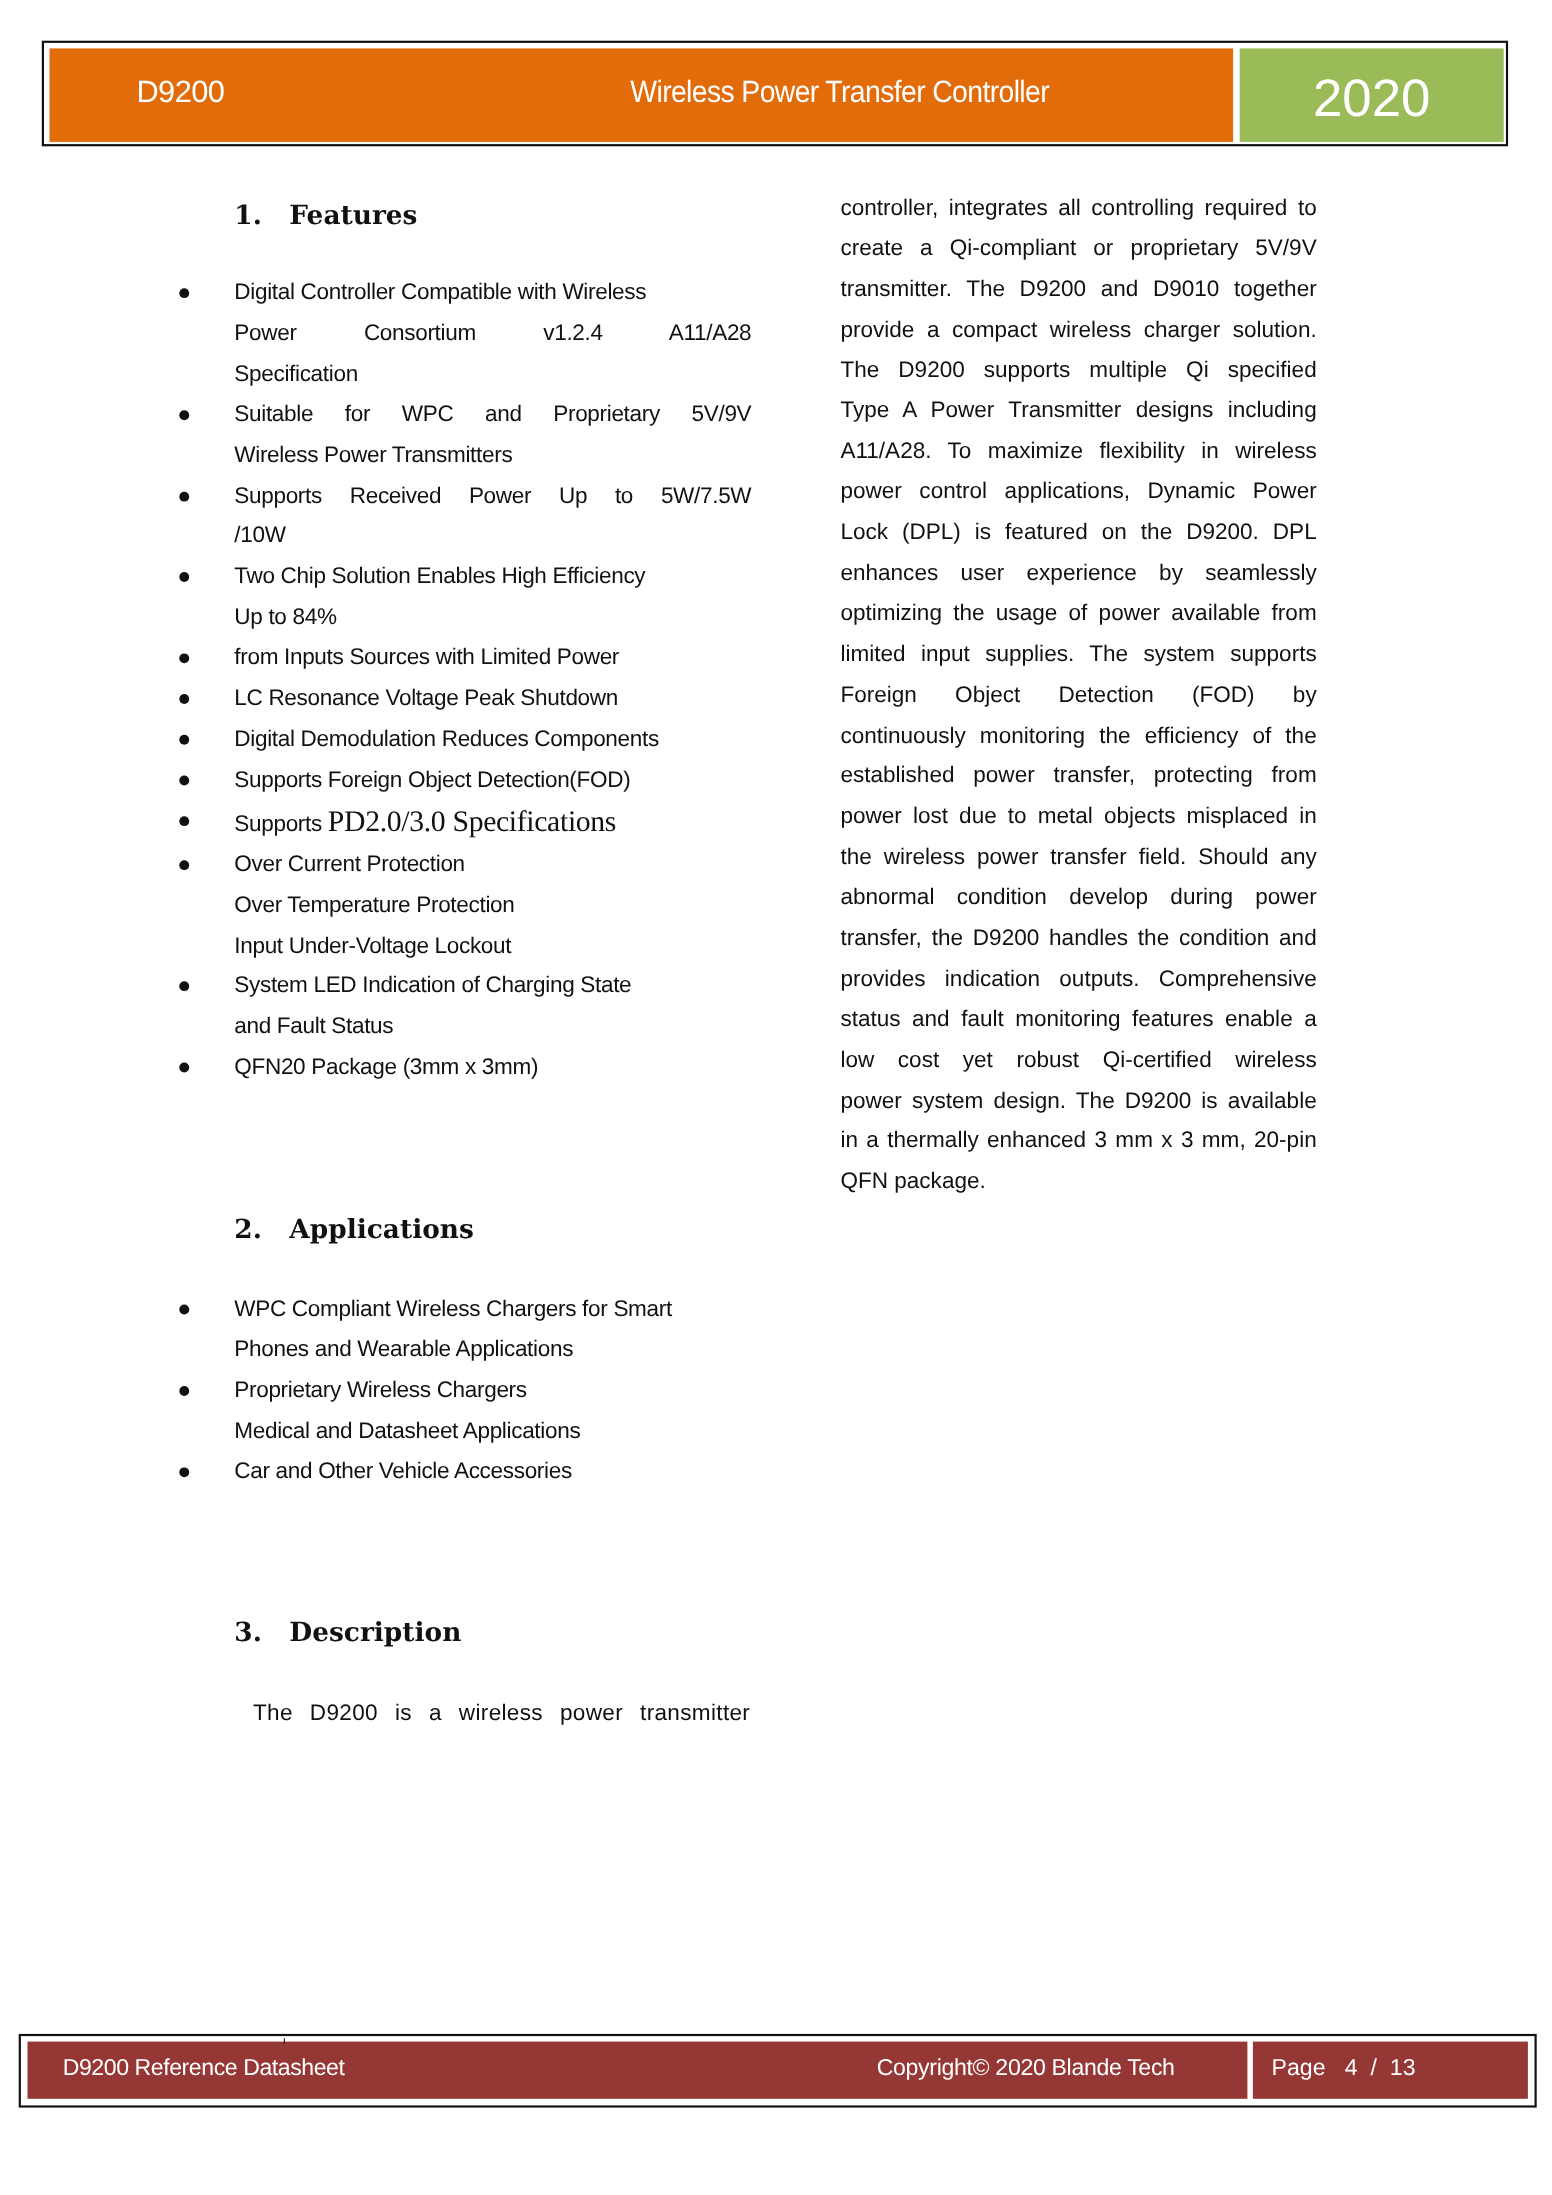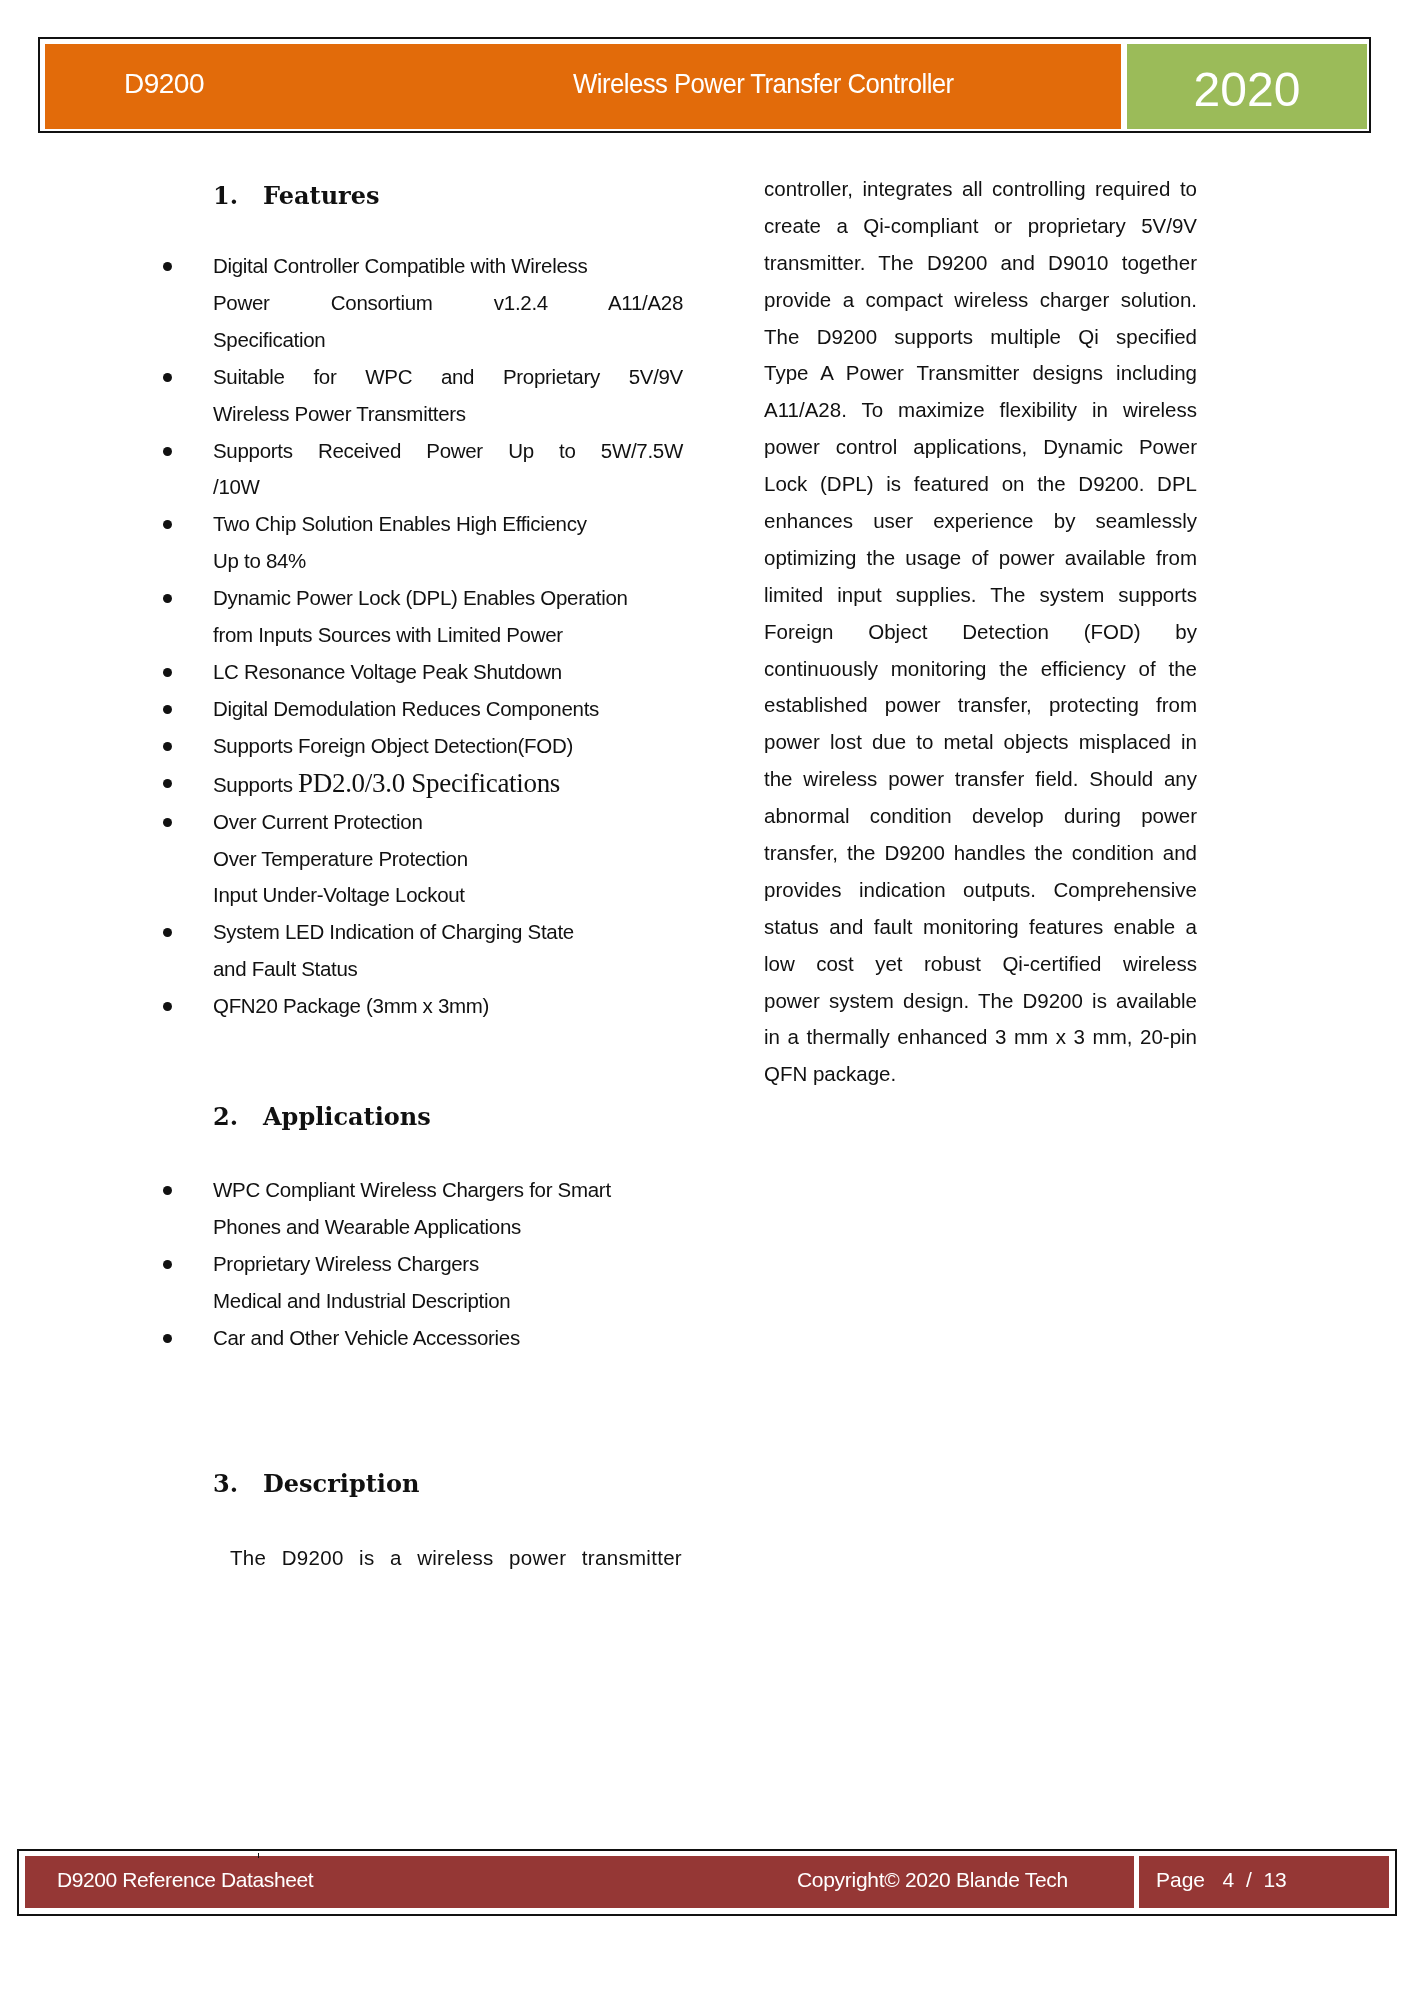--- a/index.html
+++ b/index.html
@@ -75,21 +75,20 @@
       <span class="txt" style="text-align-last: justify;">Supports Received Power Up to 5W/7.5W</span>
       <span class="txt">/10W</span>
     </li>
     <li>
       <span class="bullet"></span>
       <span class="txt" style="text-align-last: left;">Two Chip Solution Enables High Efficiency</span>
       <span class="txt">Up to 84%</span>
     </li>
     <li>
       <span class="bullet"></span>
-      <span class="txt" style="text-align-last: left;">Dynamic Power Lock (DPL) Enables Operation</span>
       <span class="txt">from Inputs Sources with Limited Power</span>
     </li>
     <li>
       <span class="bullet"></span>
       <span class="txt">LC Resonance Voltage Peak Shutdown</span>
     </li>
     <li>
       <span class="bullet"></span>
       <span class="txt">Digital Demodulation Reduces Components</span>
     </li>
@@ -129,21 +128,21 @@
     <li>
       <span class="bullet"></span>
       <span class="txt" style="text-align-last: left;">WPC Compliant Wireless Chargers for Smart</span>
       <span class="txt">Phones and Wearable Applications</span>
     </li>
     <li>
       <span class="bullet"></span>
       <span class="txt">Proprietary Wireless Chargers</span>
     </li>
     <li>
-      <span class="txt">Medical and Industrial Description</span>
+      <span class="txt">Medical and Datasheet Applications</span>
     </li>
     <li>
       <span class="bullet"></span>
       <span class="txt">Car and Other Vehicle Accessories</span>
     </li>
   </ul>
 
 <div class="h-sec" style="top:1469px;">
   <span class="num">3.</span><span>Description</span>
 </div>

